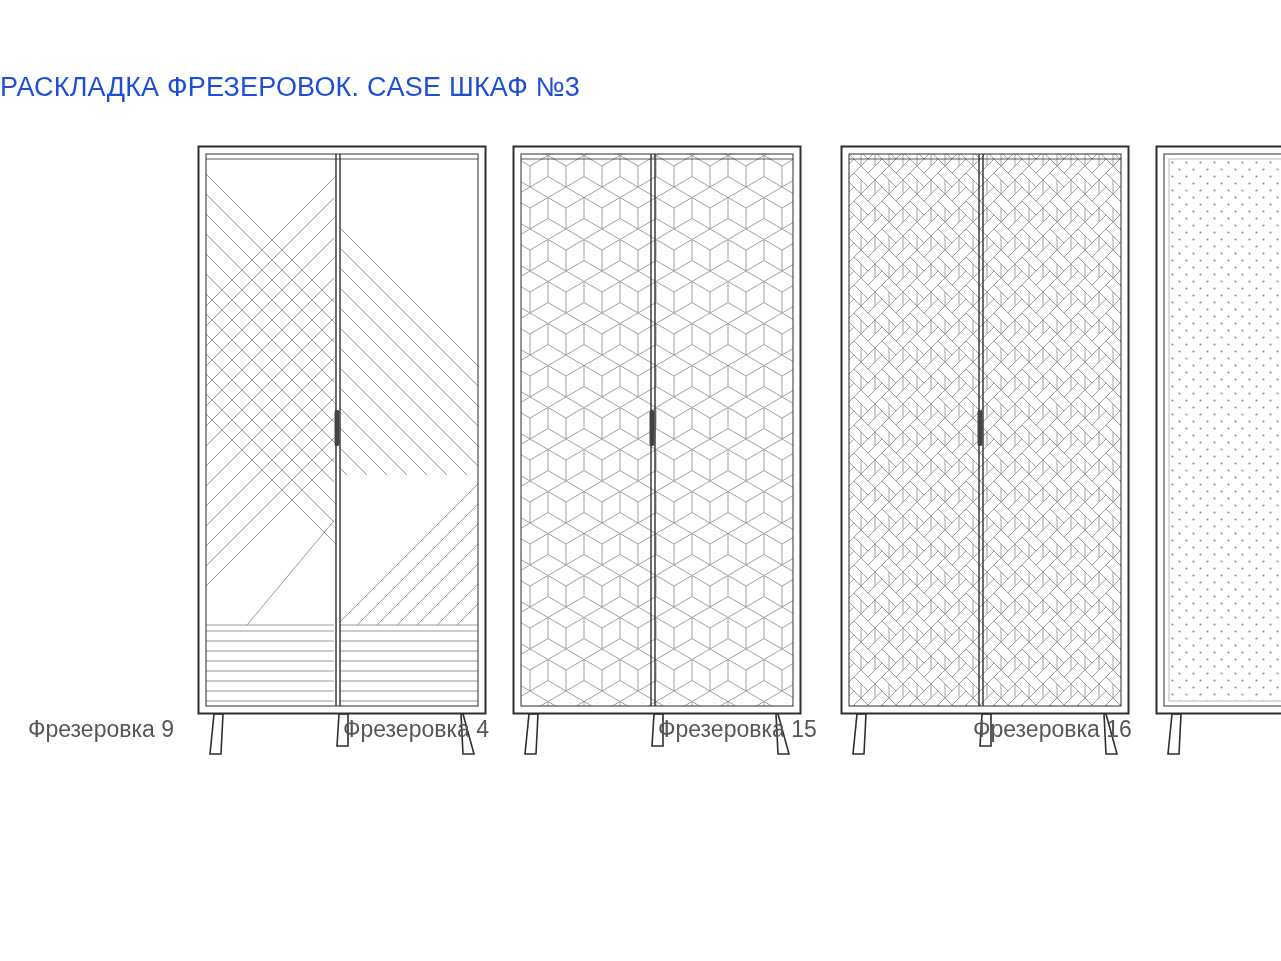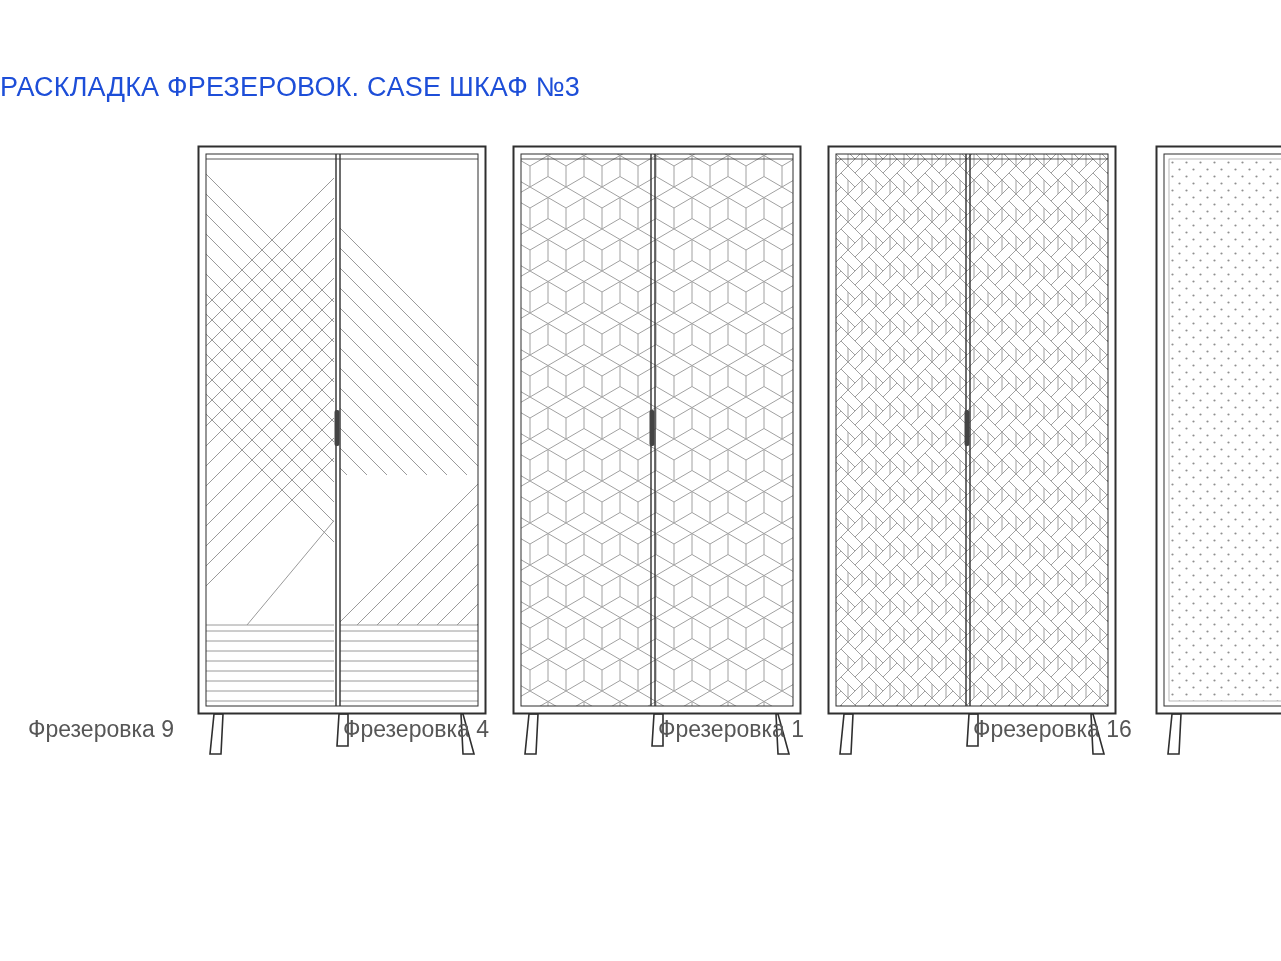--- a/index.html
+++ b/index.html
@@ -214,21 +214,21 @@
         <g stroke="#2f2f2f" fill="none" stroke-width="1.6">
           <path d="M17 569 L13 609 L24 609 L26 569 Z"></path>
           <path d="M142 569 L140 601 L151 601 L151 569 Z"></path>
           <path d="M264 569 L266 569 L277 609 L266 609 Z"></path>
         </g>
       </svg>
     </div>
   </div>
 
   <div class="variant">
-    <div class="variant-label">Фрезеровка 1</div>
+    <div class="variant-label">Фрезеровка 15</div>
     <div class="cabinet-wrap">
       <svg width="290" height="620" viewBox="0 0 290 620">
         <defs>
           <pattern id="herring11" width="28" height="28" patternUnits="userSpaceOnUse">
             <g stroke="#a0a0a0" stroke-width="1" fill="none">
               <path d="M0 0 L14 14 L0 28"></path>
               <path d="M14 0 L28 14 L14 28"></path>
               <path d="M0 14 L14 0 L28 14"></path>
               <path d="M0 28 L14 14 L28 28"></path>
               <path d="M7 7 L7 21 M21 7 L21 21"></path>

